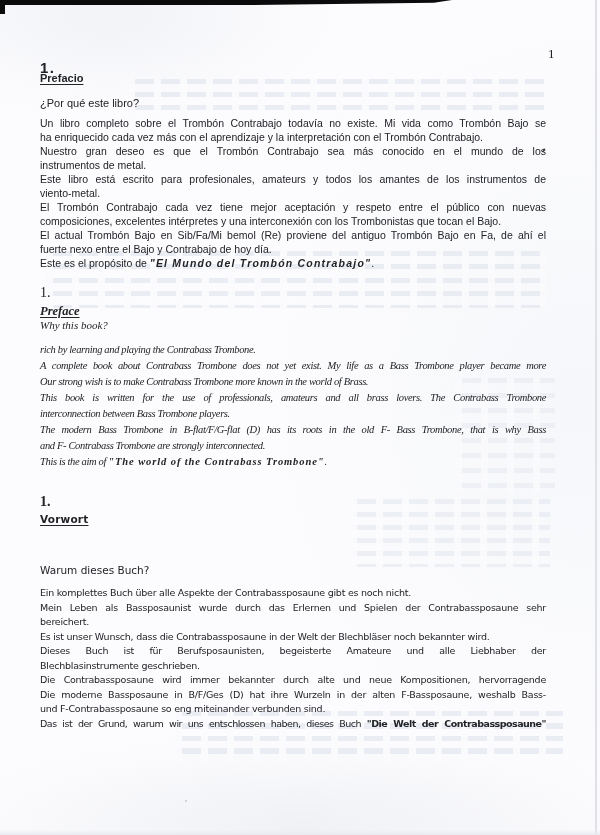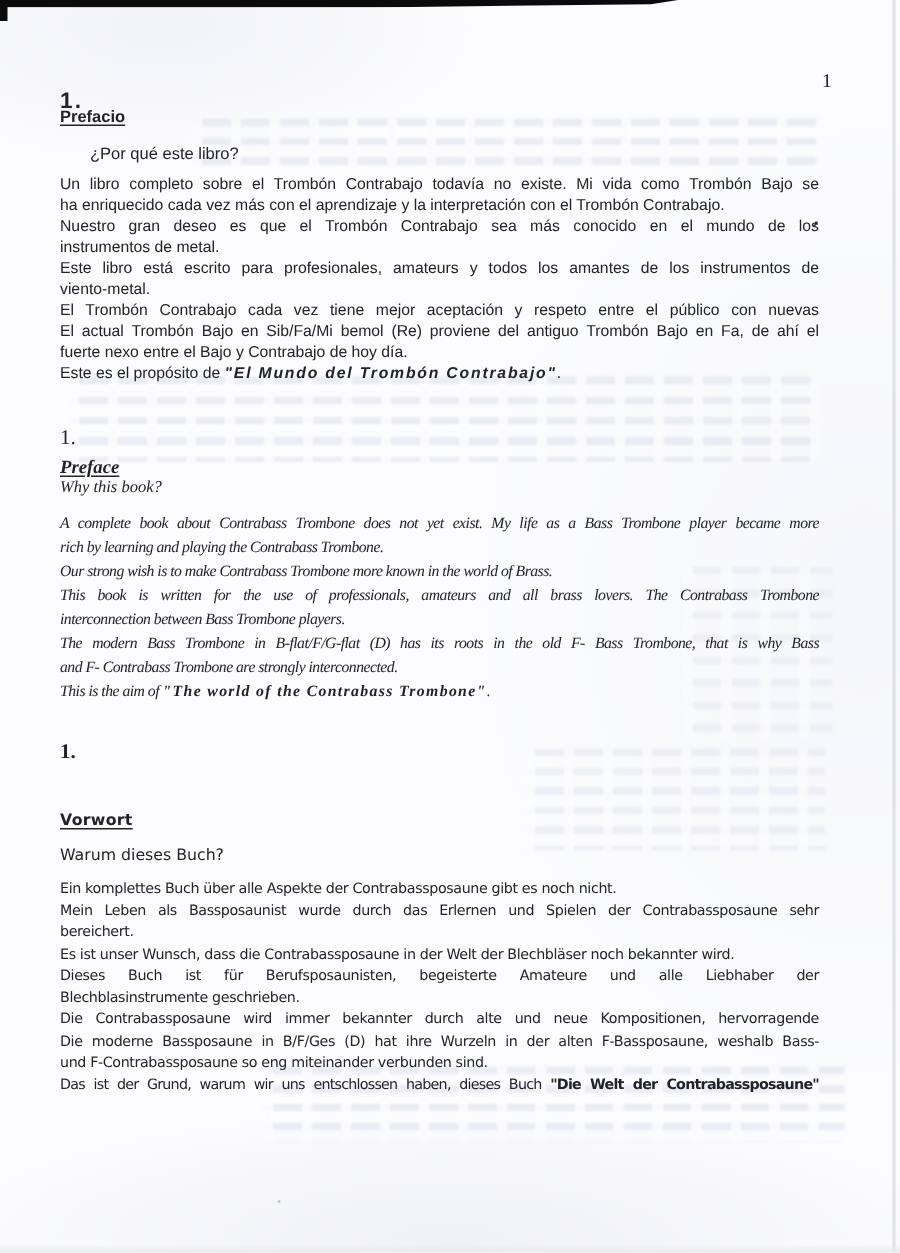--- a/index.html
+++ b/index.html
@@ -29,32 +29,32 @@
       repeating-linear-gradient(to bottom, #e4e8f0 0 5px, rgba(228,232,240,0) 5px var(--pitch,13px));}
   
   .abs{position:absolute;left:40px;}
   .para{position:absolute;left:40px;width:506px;}
   .tline{text-align:left;}
   .just{text-align:justify;text-align-last:justify;}
   .pageno{position:absolute;left:548px;top:46px;font:13px "Liberation Serif",serif;color:#1e1e22;}
   
   .es-num{top:60px;font:600 15px/1 "Liberation Sans",sans-serif;letter-spacing:1.5px;}
   .es-title{top:72px;font:700 11px/1.2 "Liberation Sans",sans-serif;text-decoration:underline;text-underline-offset:2px;}
-  .es-sub{top:97px;font:11px/1.2 "Liberation Sans",sans-serif;margin-left:20px;}
+  .es-sub{top:97px;font:11px/1.2 "Liberation Sans",sans-serif;}
   .sec-es .para{top:116px;font:10.5px/14px "Liberation Sans",sans-serif;}
   .sec-es .emph{font-weight:700;font-style:italic;letter-spacing:1.2px;}
   
   .en-num{top:286px;font:14px/1 "Liberation Serif",serif;}
   .en-title{top:304px;font:italic 600 12.5px/1.2 "Liberation Serif",serif;text-decoration:underline;text-underline-offset:2px;}
   .en-sub{top:319px;font:italic 11px/1.2 "Liberation Serif",serif;}
   .sec-en .para{top:342px;font:italic 10.5px/16px "Liberation Serif",serif;letter-spacing:-.35px;}
   .sec-en .emph{font-weight:700;letter-spacing:.9px;}
   
   .de-num{top:495px;font:700 14px/1 "Liberation Serif",serif;}
-  .de-title{top:513px;font:700 10.5px/1.2 "DejaVu Sans",sans-serif;text-decoration:underline;text-underline-offset:2px;letter-spacing:.2px;margin-top:28px;}
+  .de-title{top:513px;font:700 10.5px/1.2 "DejaVu Sans",sans-serif;text-decoration:underline;text-underline-offset:2px;letter-spacing:.2px;}
   .de-sub{top:528px;font:10.5px/1.2 "DejaVu Sans",sans-serif;margin-top:36px;}
   .sec-de .para{top:556px;font:9.5px/14.5px "DejaVu Sans",sans-serif;letter-spacing:-.25px;margin-top:30px;}
   .sec-de .para .seg{letter-spacing:-.5px;}
   .sec-de .emph{font-weight:700;}
 </style>
 </head>
 <body>
 
 <div id="page">
 
@@ -78,33 +78,34 @@
     <div class="abs es-title">Prefacio</div>
     <div class="abs es-sub">¿Por qué este libro?</div>
     <div class="para">
         <div class="tline just">Un libro completo sobre el Trombón Contrabajo todavía no existe. Mi vida como Trombón Bajo se</div>
         <div class="tline">ha enriquecido cada vez más con el aprendizaje y la interpretación con el Trombón Contrabajo.</div>
         <div class="tline just">Nuestro gran deseo es que el Trombón Contrabajo sea más conocido en el mundo de los</div>
         <div class="tline">instrumentos de metal.</div>
         <div class="tline just">Este libro está escrito para profesionales, amateurs y todos los amantes de los instrumentos de</div>
         <div class="tline">viento-metal.</div>
         <div class="tline just">El Trombón Contrabajo cada vez tiene mejor aceptación y respeto entre el público con nuevas</div>
+        <div class="tline">composiciones, excelentes intérpretes y una interconexión con los Trombonistas que tocan el Bajo.</div>
         <div class="tline just">El actual Trombón Bajo en Sib/Fa/Mi bemol (Re) proviene del antiguo Trombón Bajo en Fa, de ahí el</div>
         <div class="tline">fuerte nexo entre el Bajo y Contrabajo de hoy día.</div>
         <div class="tline seg"><span>Este es el propósito de </span><span class="emph">"El Mundo del Trombón Contrabajo"</span><span>.</span></div>
       </div>
   </div>
 
   <div class="sec-en">
     <div class="abs en-num">1.</div>
     <div class="abs en-title">Preface</div>
     <div class="abs en-sub">Why this book?</div>
     <div class="para">
+        <div class="tline">rich by learning and playing the Contrabass Trombone.</div>
         <div class="tline just">A complete book about Contrabass Trombone does not yet exist. My life as a Bass Trombone player became more</div>
-        <div class="tline">rich by learning and playing the Contrabass Trombone.</div>
         <div class="tline">Our strong wish is to make Contrabass Trombone more known in the world of Brass.</div>
         <div class="tline just">This book is written for the use of professionals, amateurs and all brass lovers. The Contrabass Trombone</div>
         <div class="tline">interconnection between Bass Trombone players.</div>
         <div class="tline just">The modern Bass Trombone in B-flat/F/G-flat (D) has its roots in the old F- Bass Trombone, that is why Bass</div>
         <div class="tline">and F- Contrabass Trombone are strongly interconnected.</div>
         <div class="tline seg"><span>This is the aim of </span><span class="emph">"The world of the Contrabass Trombone"</span><span>.</span></div>
       </div>
   </div>
 
   <div class="sec-de">

